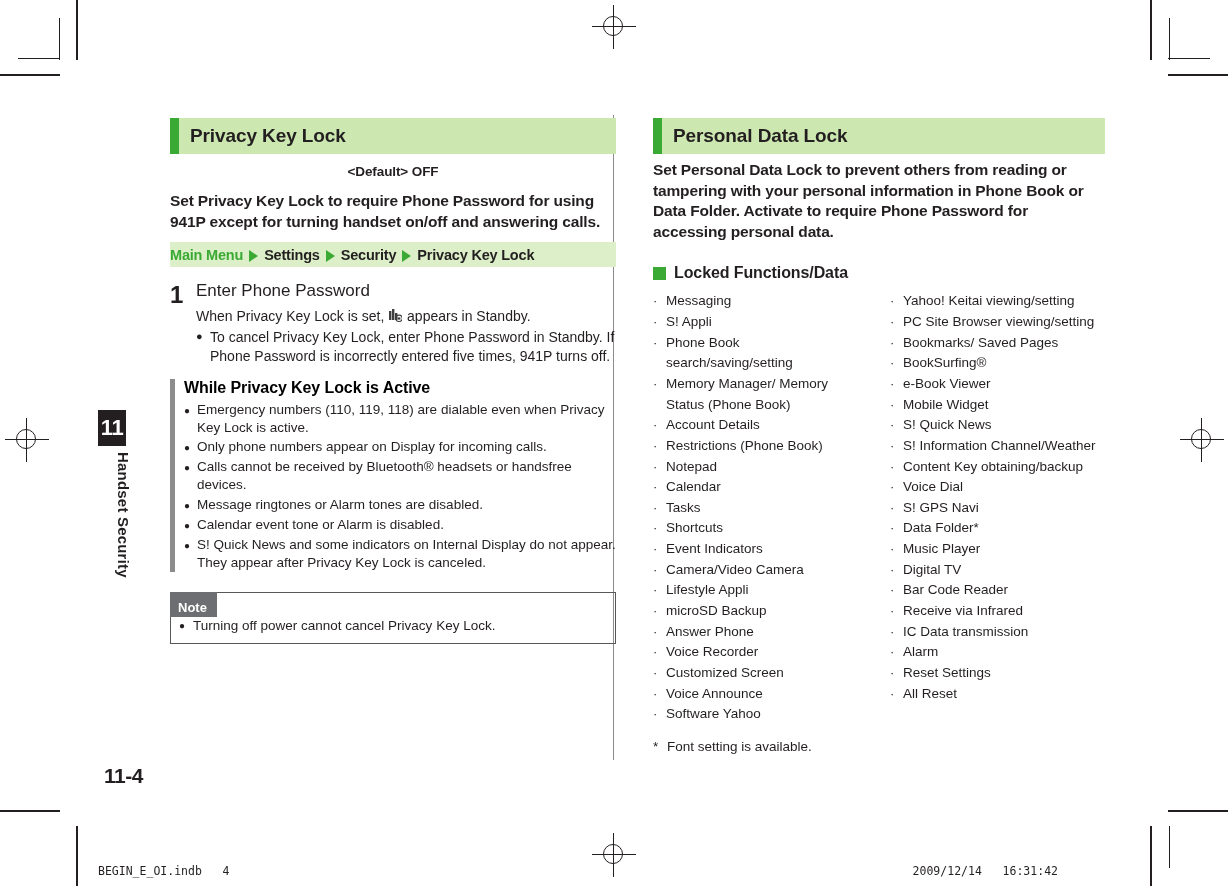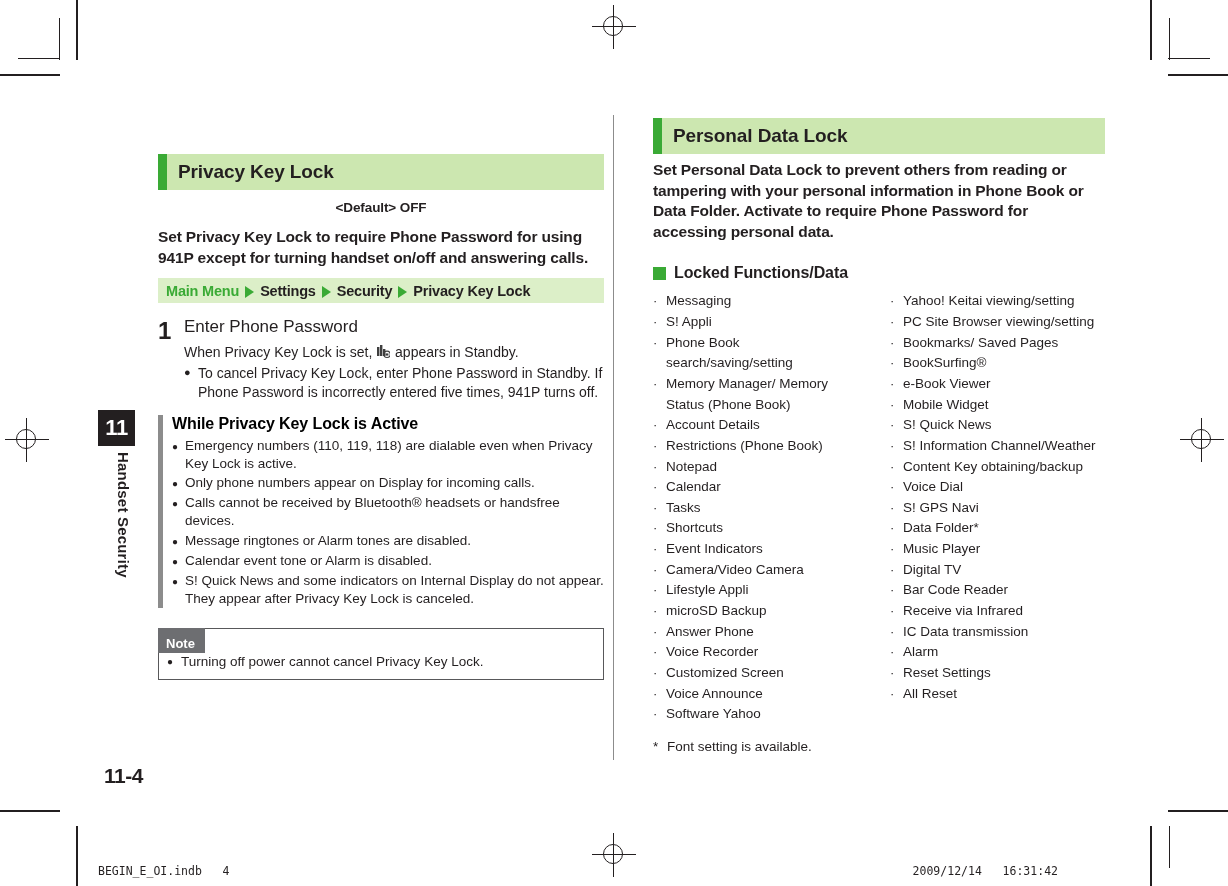--- a/index.html
+++ b/index.html
@@ -44,21 +44,21 @@
     left: 21px; top: 0;
     width: 1px; height: 44px;
     background: #231f20;
   }
 
   
   .chapter-tab {
     position: absolute;
     left: 98px;
     top: 410px;
-    width: 37px;
+    width: 28px;
     height: 36px;
     background: #231f20;
     color: #ffffff;
     font-size: 22px;
     font-weight: bold;
     display: flex;
     align-items: center;
     justify-content: center;
     letter-spacing: -0.5px;
   }
@@ -96,21 +96,21 @@
     width: 1px;
     height: 645px;
     background: #8c8c8c;
   }
 
   
   .col {
     position: absolute;
     top: 118px;
   }
-  .col-left  { left: 158px; width: 446px; margin-top: 36px; }
+  .col-left  { left: 170px; width: 446px; }
   .col-right { left: 653px; width: 452px; }
 
   
   .sec-header {
     display: flex;
     align-items: stretch;
     background: #cce7b0;
     height: 36px;
     margin-bottom: 6px;
   }
@@ -149,21 +149,20 @@
     letter-spacing: -0.15px;
   }
   .lead-right { margin-bottom: 22px; }
 
   
   .breadcrumb {
     background: #dcefc8;
     height: 25px;
     display: flex;
     align-items: center;
-    padding-left: 8px;
     font-size: 14.5px;
     font-weight: bold;
     letter-spacing: -0.2px;
     margin-bottom: 14px;
   }
   .breadcrumb .bc-first { color: #3aaa35; }
   .breadcrumb .bc-item  { color: #231f20; }
   .bc-arrow {
     display: inline-block;
     width: 0; height: 0;

